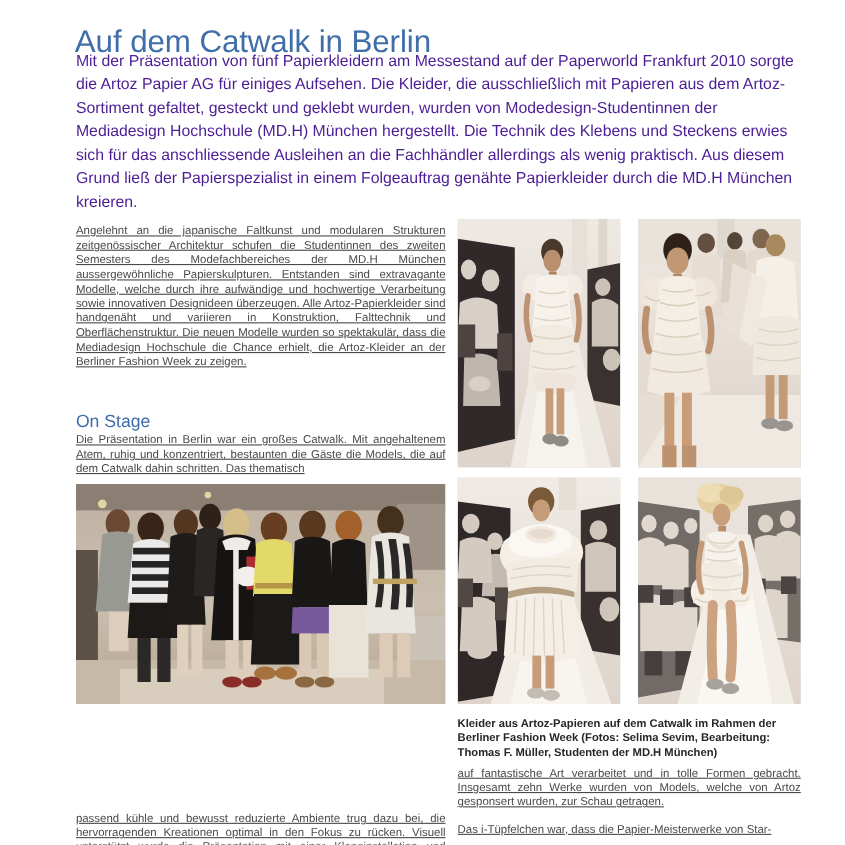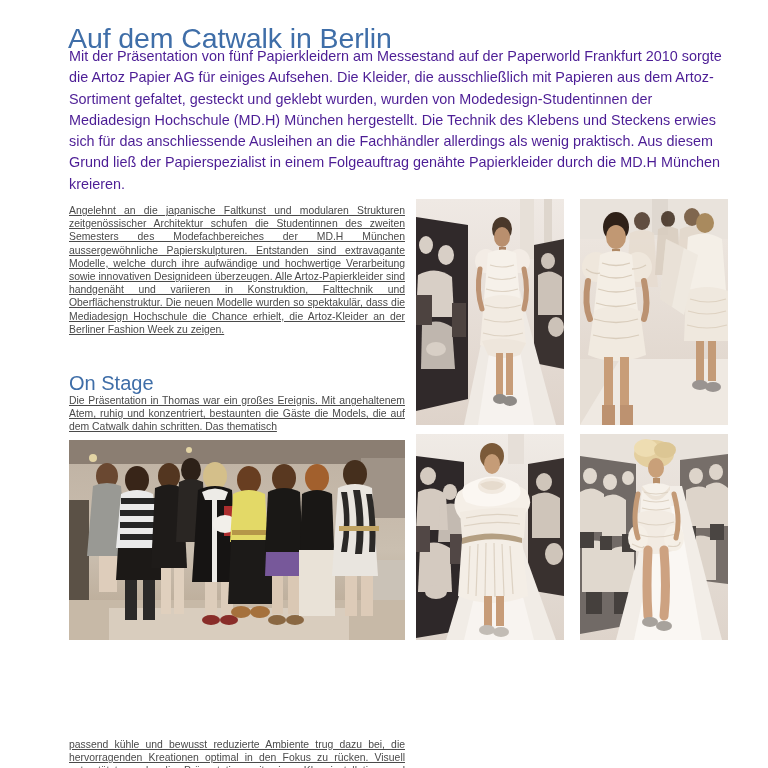--- a/index.html
+++ b/index.html
@@ -63,21 +63,21 @@
     font-size: 10.4px;
     line-height: 13.2px;
     color: #4a4a4a;
     text-align: justify;
     text-decoration: underline;
   }
   .body-text p { margin: 0 0 11px 0; }
   .body-text p:last-child { margin-bottom: 0; }
 
   .subhead {
-    font-size: 20px;
+    font-size: 16px;
     font-weight: 400;
     color: #3f6ea8;
     line-height: 19px;
     margin: 0 0 1px 0;
   }
 
   .caption {
     font-size: 10.2px;
     line-height: 13.2px;
     font-weight: bold;
@@ -116,21 +116,21 @@
 
   <div class="intro">Mit der Präsentation von fünf Papierkleidern am Messestand auf der Paperworld Frankfurt 2010 sorgte die Artoz Papier AG für einiges Aufsehen. Die Kleider, die ausschließlich mit Papieren aus dem Artoz-Sortiment gefaltet, gesteckt und geklebt wurden, wurden von Modedesign-Studentinnen der Mediadesign Hochschule (MD.H) München hergestellt. Die Technik des Klebens und Steckens erwies sich für das anschliessende Ausleihen an die Fachhändler allerdings als wenig praktisch. Aus diesem Grund ließ der Papierspezialist in einem Folgeauftrag genähte Papierkleider durch die MD.H München kreieren.</div>
 
   <div class="col-left body-text" id="left-intro-block">
     <p>Angelehnt an die japanische Faltkunst und modularen Strukturen zeitgenössischer Architektur schufen die Studentinnen des zweiten Semesters des Modefachbereiches der MD.H München aussergewöhnliche Papierskulpturen. Entstanden sind extravagante Modelle, welche durch ihre aufwändige und hochwertige Verarbeitung sowie innovativen Designideen überzeugen. Alle Artoz-Papierkleider sind handgenäht und variieren in Konstruktion, Falttechnik und Oberflächenstruktur. Die neuen Modelle wurden so spektakulär, dass die Mediadesign Hochschule die Chance erhielt, die Artoz-Kleider an der Berliner Fashion Week zu zeigen.</p>
   </div>
 
   <div class="col-left" id="on-stage-block">
     <div class="subhead">On Stage</div>
     <div class="body-text">
-      <p>Die Präsentation in Thomas war ein großes Ereignis. Mit angehaltenem Atem, ruhig und konzentriert, bestaunten die Gäste die Models, die auf dem Catwalk dahin schritten. Das thematisch</p>
+      <p>Die Präsentation in Berlin war ein großes Catwalk. Mit angehaltenem Atem, ruhig und konzentriert, bestaunten die Gäste die Models, die auf dem Catwalk dahin schritten. Das thematisch</p>
     </div>
   </div>
 
   <div class="photo" id="photo-students">
     <svg viewBox="0 0 336 200" preserveAspectRatio="none">
       <defs>
         <linearGradient id="roomBg" x1="0" y1="0" x2="0" y2="1">
           <stop offset="0%" stop-color="#c2b5a6"></stop>
           <stop offset="55%" stop-color="#cfc3b4"></stop>
           <stop offset="100%" stop-color="#b9a893"></stop>
@@ -521,15 +521,20 @@
         <path d="M94 60 q7 26 2 44" stroke="#c39a76" stroke-width="5" fill="none" stroke-linecap="round"></path>
 
         <path d="M68 116 q-2 38 0 66" stroke="#cda281" stroke-width="9" fill="none" stroke-linecap="round"></path>
         <path d="M84 116 q3 38 0 66" stroke="#cda281" stroke-width="9" fill="none" stroke-linecap="round"></path>
         <ellipse cx="70" cy="188" rx="8" ry="5" fill="#a7a29c"></ellipse>
         <ellipse cx="84" cy="192" rx="8" ry="5" fill="#a7a29c"></ellipse>
       </g>
     </svg>
   </div>
 
-
+  <div class="col-right caption" id="right-caption">Kleider aus Artoz-Papieren auf dem Catwalk im Rahmen der Berliner Fashion Week (Fotos: Selima Sevim, Bearbeitung: Thomas F. Müller, Studenten der MD.H München)</div>
+
+  <div class="col-right body-text" id="right-bottom-text">
+    <p>auf fantastische Art verarbeitet und in tolle Formen gebracht. Insgesamt zehn Werke wurden von Models, welche von Artoz gesponsert wurden, zur Schau getragen.</p>
+    <p>Das i-Tüpfelchen war, dass die Papier-Meisterwerke von Star-</p>
+  </div>
 
 </div>
 
 </body></html>

